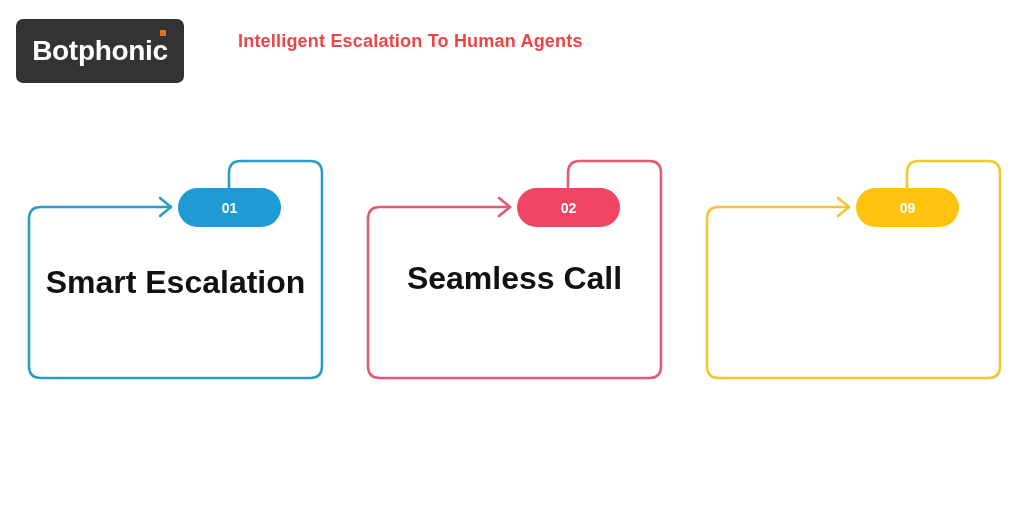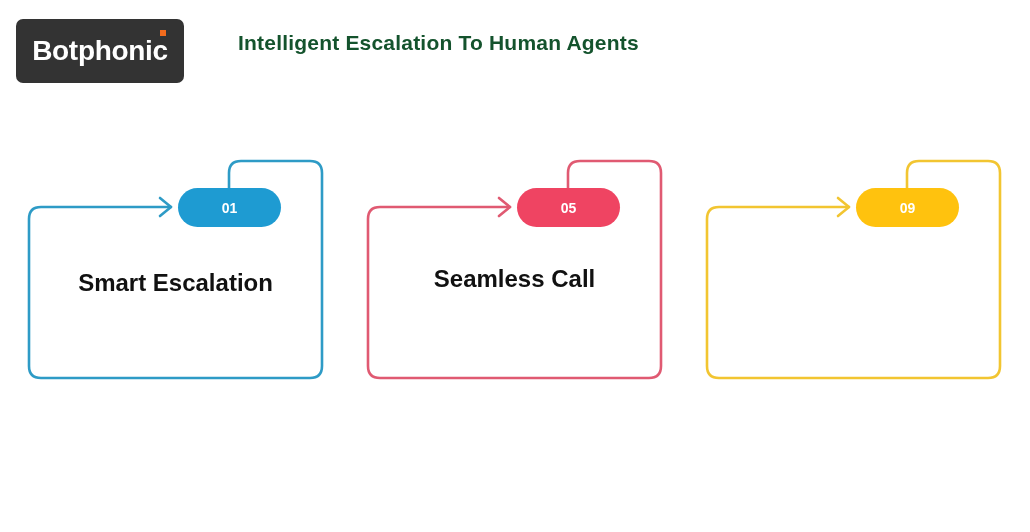--- a/index.html
+++ b/index.html
@@ -4,25 +4,25 @@
 <style>
   html, body { margin: 0; padding: 0; background: #ffffff; }
   body { width: 1030px; height: 532px; position: relative; overflow: hidden;
          font-family: "Liberation Sans", "DejaVu Sans", sans-serif; }
   .logo { position: absolute; left: 16px; top: 19px; width: 168px; height: 64px;
           background: #333333; border-radius: 7px; }
   .logo-text { position: absolute; left: 0; right: 0; top: 0; bottom: 0;
                display: flex; align-items: center; justify-content: center;
                color: #ffffff; font-weight: 700; font-size: 28px; letter-spacing: -0.3px; }
   .logo-dot { position: absolute; width: 6px; height: 6px; left: 144px; top: 11px; }
-  .title { position: absolute; left: 238px; top: 31px; font-size: 21px; font-weight: 700;
-           color: #14532d; letter-spacing: 0.2px; white-space: nowrap; }
+  .title { position: absolute; left: 238px; top: 31px; font-size: 18px; font-weight: 700;
+           color: #ef4444; letter-spacing: 0.2px; white-space: nowrap; }
   .diagram { position: absolute; left: 0; top: 0; width: 1030px; height: 532px; }
   .card-label { position: absolute; width: 293px; text-align: center; font-weight: 700;
-                font-size: 24px; line-height: 39px; color: #111111; }
+                font-size: 32px; line-height: 39px; color: #111111; }
   .pill-label { position: absolute; width: 103px; height: 39px; display: flex;
                 align-items: center; justify-content: center; color: #ffffff;
                 font-weight: 700; font-size: 14px; text-align: right; }
 </style>
 </head>
 <body>
 
 <div class="logo" style="background: rgb(51, 51, 51);">
   <span class="logo-text">Botphonic</span>
   <span class="logo-dot" style="background: rgb(242, 107, 29);"></span>
@@ -45,21 +45,21 @@
   <rect id="pill-1" x="517" y="188" width="103" height="39" rx="19.5" fill="#EF4462"></rect>
 
   <g fill="none" stroke-width="2.6" stroke-linecap="round" stroke-linejoin="round" id="card-outline-2" stroke="#F2C531">
     <path d="M849,207 L719,207 Q707,207 707,219 L707,366 Q707,378 719,378 L988,378 Q1000,378 1000,366 L1000,173 Q1000,161 988,161 L919,161 Q907,161 907,173 L907,188"></path>
     <path d="M838,198 L849,207 L838,216"></path>
   </g>
   <rect id="pill-2" x="856" y="188" width="103" height="39" rx="19.5" fill="#FFC20E"></rect>
 </svg>
 
 <div class="pill-label" style="left:178px; top:188px;">01</div>
-<div class="pill-label" style="left:517px; top:188px;">05</div>
+<div class="pill-label" style="left:517px; top:188px;">02</div>
 <div class="pill-label" style="left:856px; top:188px;">09</div>
 
 <div class="card-label" style="left:29px; top:263px;">
   <div>Smart Escalation</div>
 </div>
 <div class="card-label" style="left:368px; top:259px;">
   <div>Seamless Call</div>
 </div>
 <div class="card-label" style="left:707px; top:259px;">
 </div>

